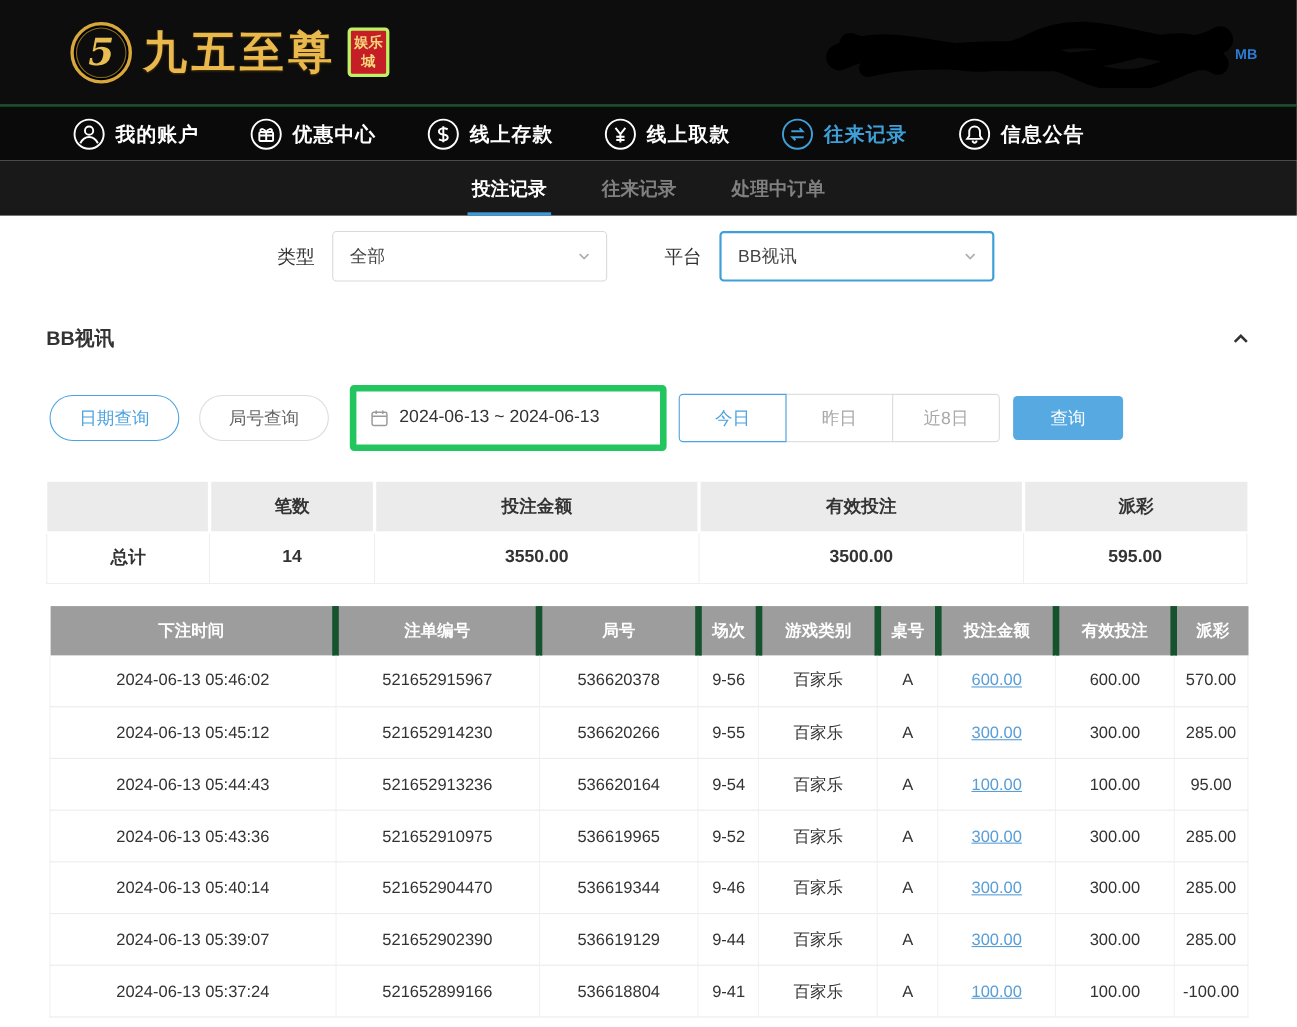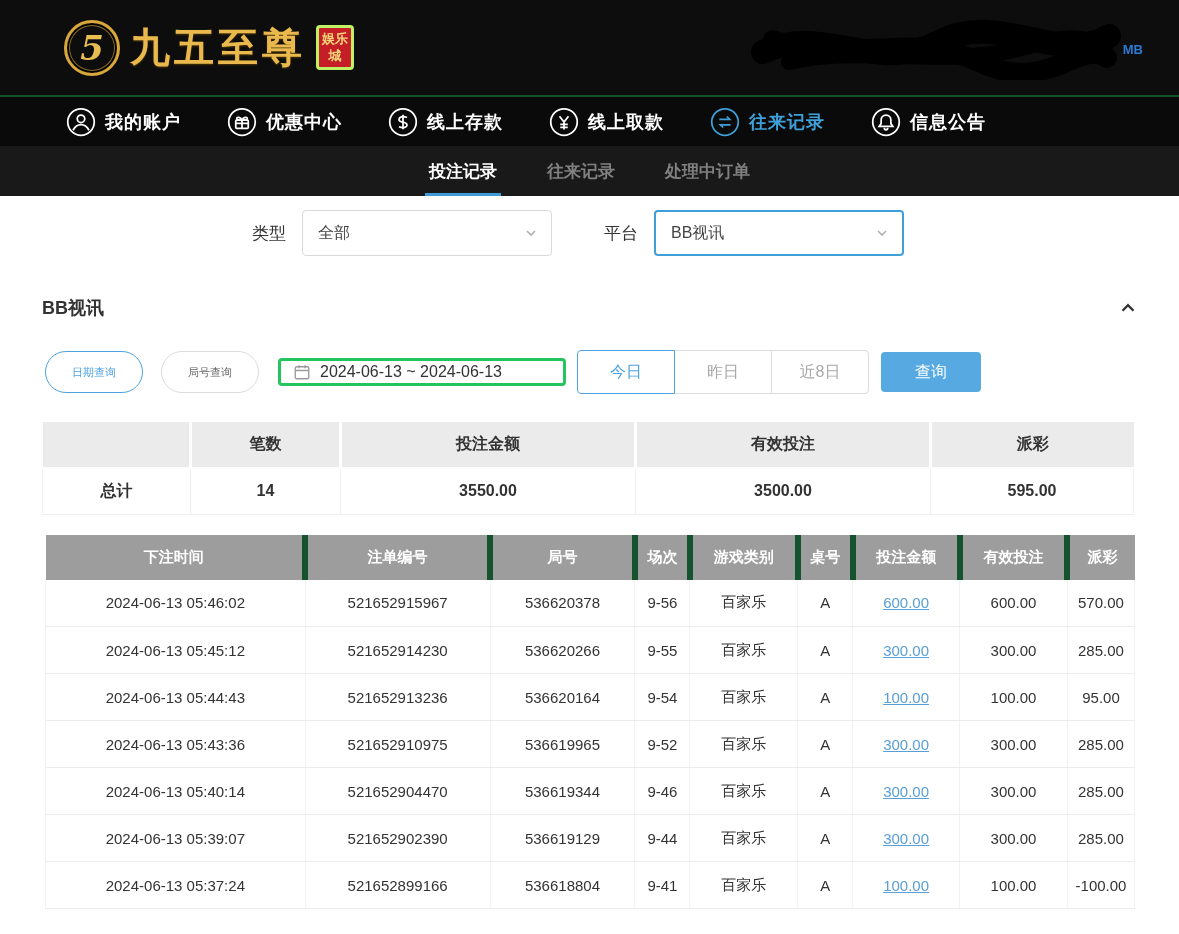--- a/index.html
+++ b/index.html
@@ -44,25 +44,25 @@
   .chev { width:16px; height:16px; }
   .filter-gap { width:52px; }
 
   
   .section-header { display:flex; align-items:center; justify-content:space-between; padding:0 40px 0 42px; margin-top:40px; }
   .section-title { font-size:18px; font-weight:bold; color:#333; }
   .collapse-btn { cursor:pointer; display:flex; }
 
   
   .query-row { display:flex; align-items:center; margin:30px 0 0 45px; }
-  .pill { height:42px; border-radius:21px; display:flex; align-items:center; padding:0 26px; font-size:11px;
+  .pill { height:42px; border-radius:21px; display:flex; align-items:center; padding:0 26px; font-size:16px;
     cursor:pointer; background:#fff; }
   .pill.blue { border:1px solid #4da3e0; color:#4da3e0; }
   .pill.gray { border:1px solid #dcdcdc; color:#666; margin-left:18px; }
-  .datepicker { margin-left:19px; width:288px; height:28px; border:3px solid #22c55e; border-radius:4px;
+  .datepicker { margin-left:19px; width:288px; height:60px; border:6px solid #22c55e; border-radius:4px;
     display:flex; align-items:center; gap:9px; padding:0 12px; cursor:pointer; }
   .datepicker-text { font-size:16px; color:#333; }
   .btn-group { display:flex; margin-left:11px; }
   .seg { width:98px; height:44px; border:1px solid #dcdcdc; background:#fff; display:flex; align-items:center;
     justify-content:center; font-size:16px; color:#a8a8a8; cursor:pointer; margin-left:-1px; }
   .seg:first-child { margin-left:0; border-radius:4px 0 0 4px; }
   .seg:last-child { border-radius:0 4px 4px 0; }
   .seg.active { color:#4da3e0; border-color:#4da3e0; z-index:1; }
   .search-btn { margin-left:12px; width:100px; height:40px; background:#57a9e2; color:#fff; border:none;
     border-radius:4px; font-size:16px; cursor:pointer; font-family:inherit; }

